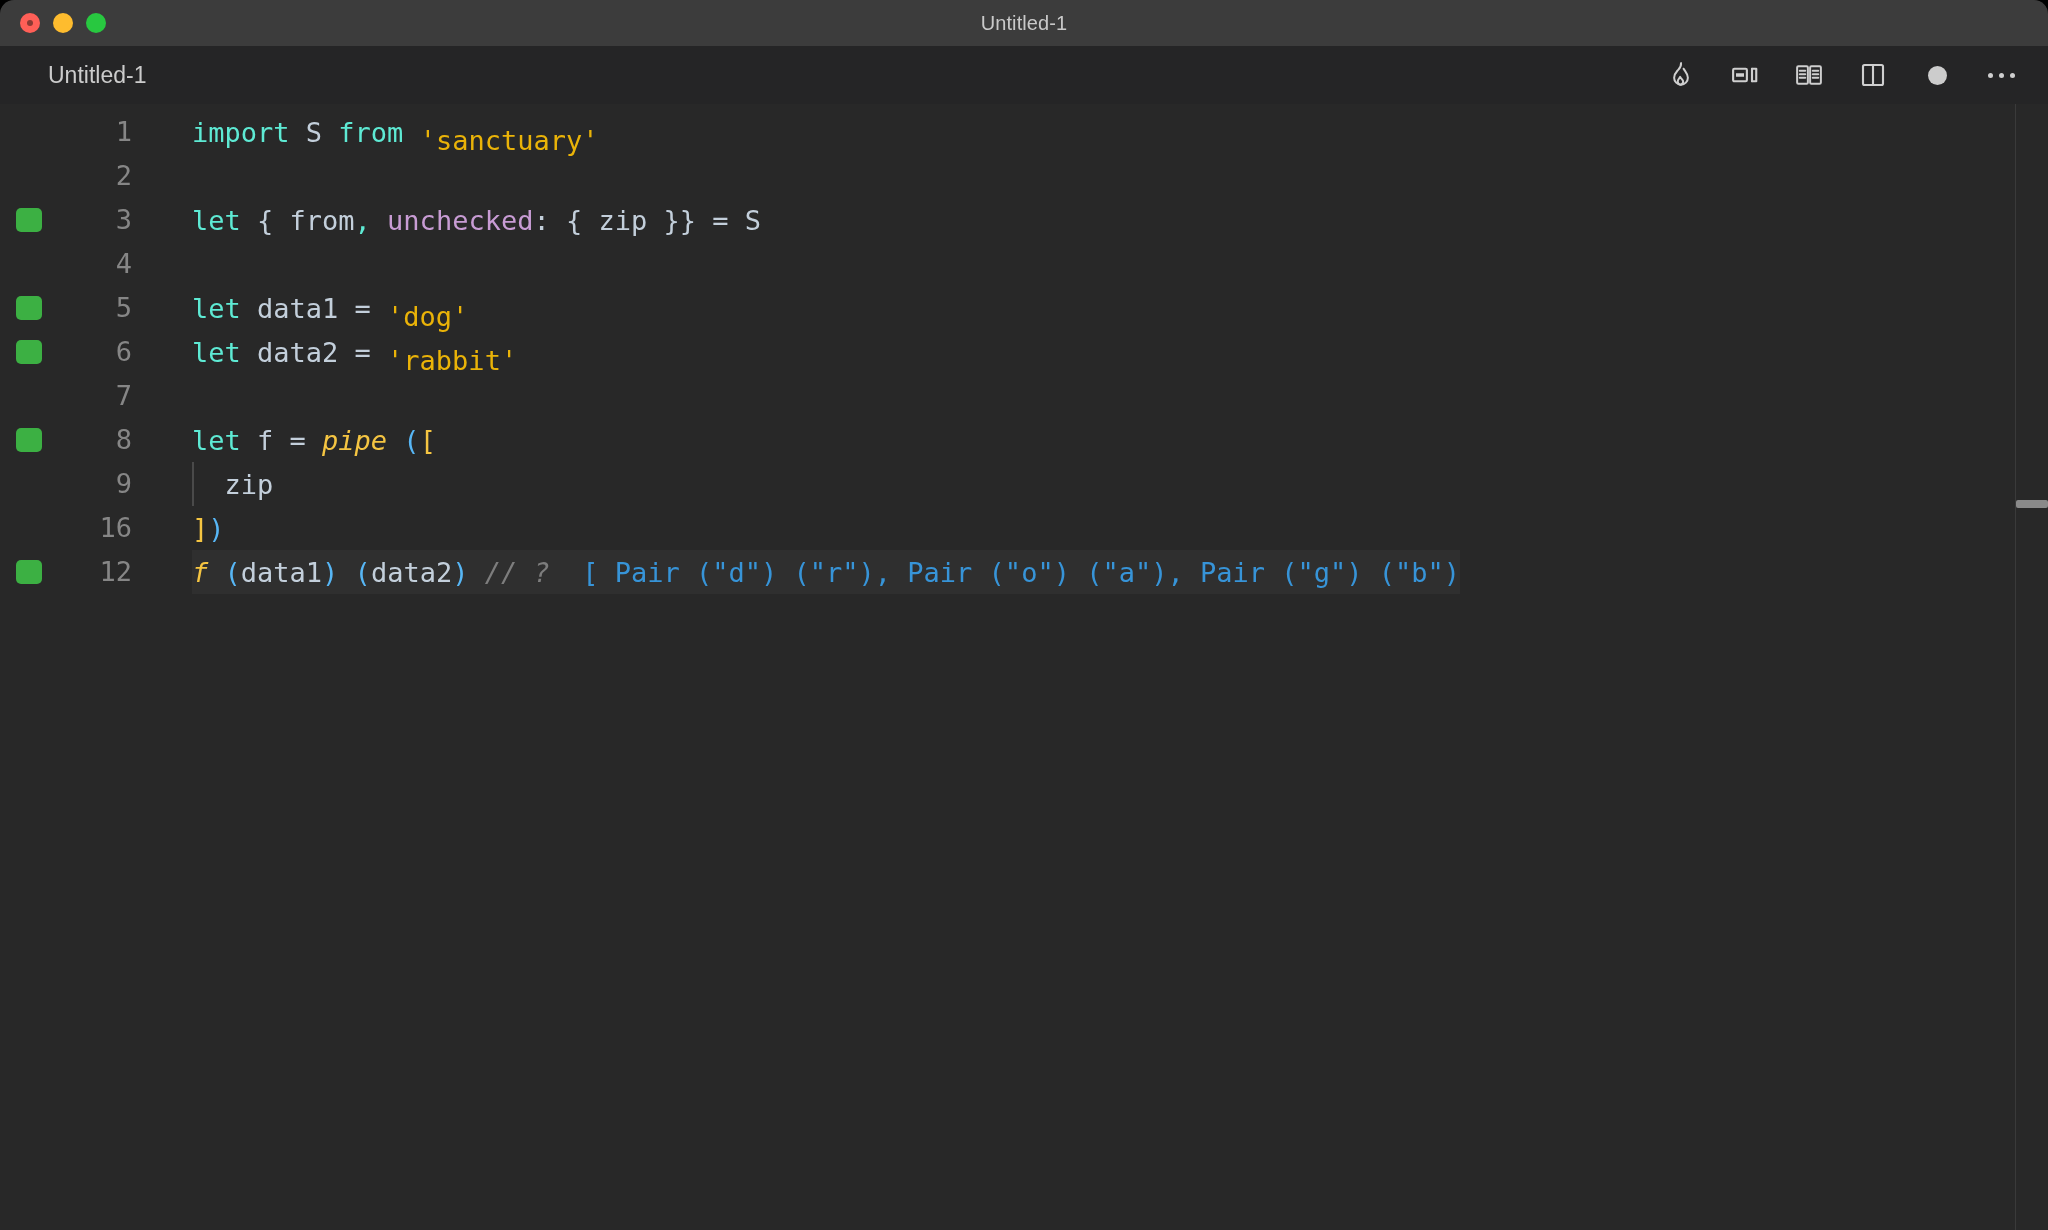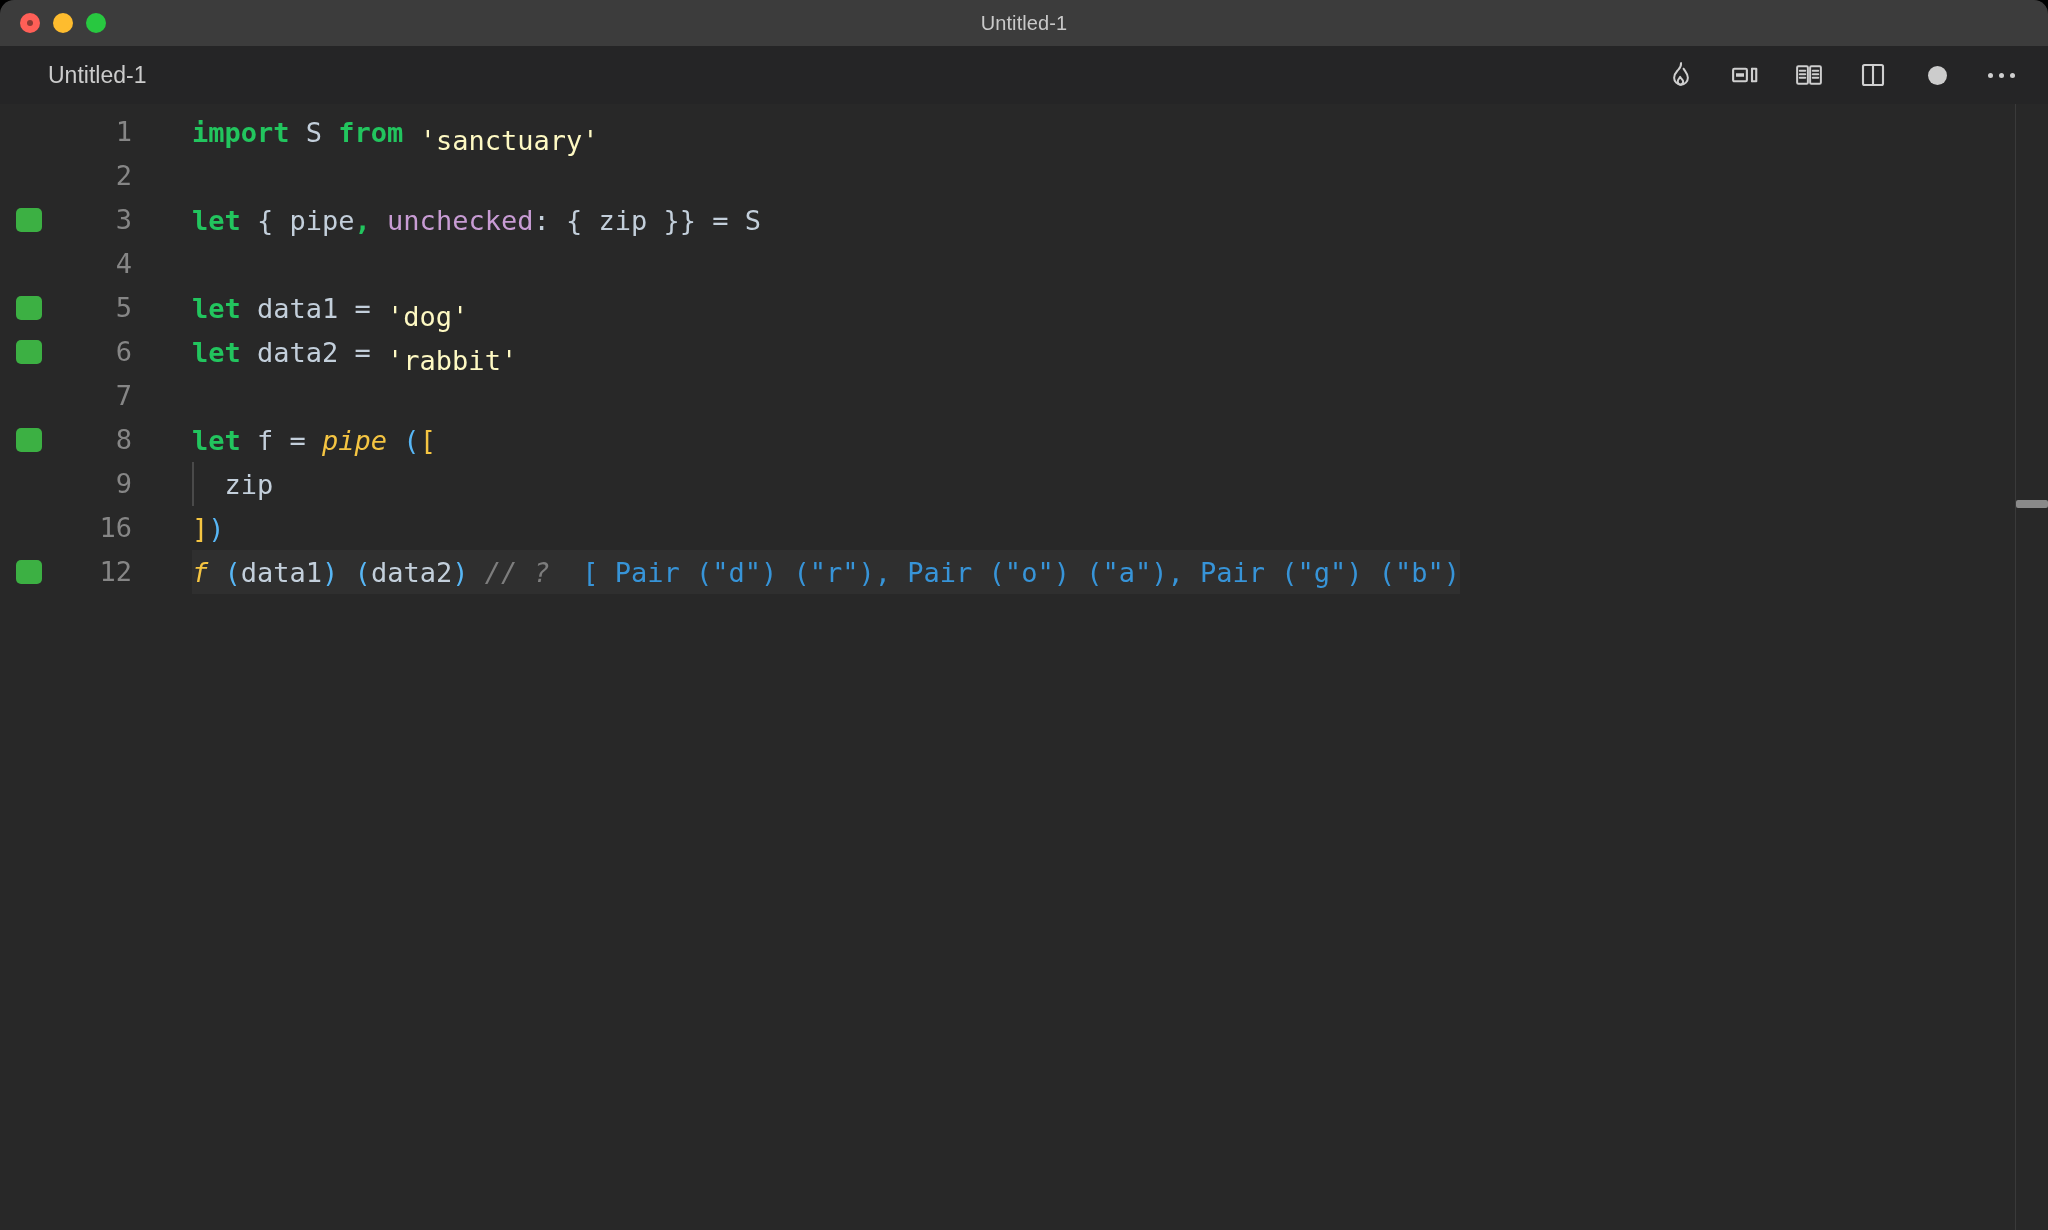--- a/index.html
+++ b/index.html
@@ -136,23 +136,23 @@
     left: 192px;
     top: 0;
     height: 44px;
     display: flex;
     align-items: center;
     padding-right: 4px;
   }
   .line.current .line-text-wrap { padding-right: 0; }
 
   
-  .t-kw      { color: #22c55e; font-weight: bold; }
+  .t-kw      { color: #5eead4; font-weight: normal; }
   .t-plain   { color: #c3cfdb; }
-  .t-str     { color: #fef9c3; margin-top: 16px; }
+  .t-str     { color: #eab308; margin-top: 16px; }
   .t-prop    { color: #c89cd4; }
   .t-fn      { color: #f5c542; font-style: italic; }
   .t-paren1  { color: #57b6f5; }
   .t-paren2  { color: #f5c542; }
   .t-comment { color: #7d7d7d; font-style: italic; }
   .t-hint    { color: #3794d8; }
 
   .indent-guide {
     position: absolute;
     left: 192px;
@@ -243,21 +243,21 @@
           <i></i>
       </div>
 
     </div>
   </div>
 
   <div class="editor">
     <div class="code-area" id="code-area">
         <div class="line"><span class="lineno">1</span><span class="line-text-wrap"><span class="t-kw">import</span><span class="t-plain"> S </span><span class="t-kw">from</span><span class="t-plain"> </span><span class="t-str">'sanctuary'</span></span></div>
         <div class="line"><span class="lineno">2</span><span class="line-text-wrap"></span></div>
-        <div class="line"><span class="gutter-mark"></span><span class="lineno">3</span><span class="line-text-wrap"><span class="t-kw">let</span><span class="t-plain"> { pipe</span><span class="t-kw">,</span><span class="t-plain"> </span><span class="t-prop">unchecked</span><span class="t-plain">: { zip }} = S</span></span></div>
+        <div class="line"><span class="gutter-mark"></span><span class="lineno">3</span><span class="line-text-wrap"><span class="t-kw">let</span><span class="t-plain"> { from</span><span class="t-kw">,</span><span class="t-plain"> </span><span class="t-prop">unchecked</span><span class="t-plain">: { zip }} = S</span></span></div>
         <div class="line"><span class="lineno">4</span><span class="line-text-wrap"></span></div>
         <div class="line"><span class="gutter-mark"></span><span class="lineno">5</span><span class="line-text-wrap"><span class="t-kw">let</span><span class="t-plain"> data1 = </span><span class="t-str">'dog'</span></span></div>
         <div class="line"><span class="gutter-mark"></span><span class="lineno">6</span><span class="line-text-wrap"><span class="t-kw">let</span><span class="t-plain"> data2 = </span><span class="t-str">'rabbit'</span></span></div>
         <div class="line"><span class="lineno">7</span><span class="line-text-wrap"></span></div>
         <div class="line"><span class="gutter-mark"></span><span class="lineno">8</span><span class="line-text-wrap"><span class="t-kw">let</span><span class="t-plain"> f = </span><span class="t-fn">pipe</span><span class="t-plain"> </span><span class="t-paren1">(</span><span class="t-paren2">[</span></span></div>
         <div class="line"><span class="lineno">9</span><span class="indent-guide"></span><span class="line-text-wrap"><span class="t-plain">  zip</span></span></div>
         <div class="line"><span class="lineno">16</span><span class="line-text-wrap"><span class="t-paren2">]</span><span class="t-paren1">)</span></span></div>
         <div class="line current"><span class="gutter-mark"></span><span class="lineno">12</span><span class="line-text-wrap"><span class="t-fn">f</span><span class="t-plain"> </span><span class="t-paren1">(</span><span class="t-plain">data1</span><span class="t-paren1">)</span><span class="t-plain"> </span><span class="t-paren1">(</span><span class="t-plain">data2</span><span class="t-paren1">)</span><span class="t-plain"> </span><span class="t-comment">// ?</span><span class="t-plain">  </span><span class="t-hint">[ Pair ("d") ("r"), Pair ("o") ("a"), Pair ("g") ("b")</span></span></div>
       </div>
     <div class="ruler"></div>

